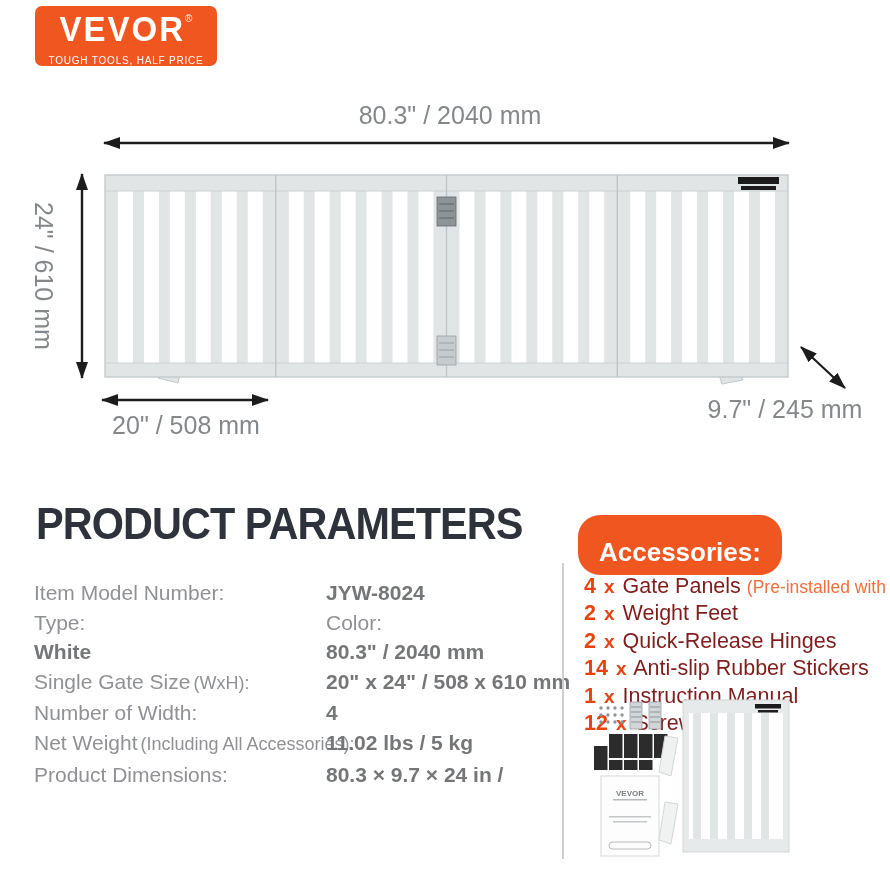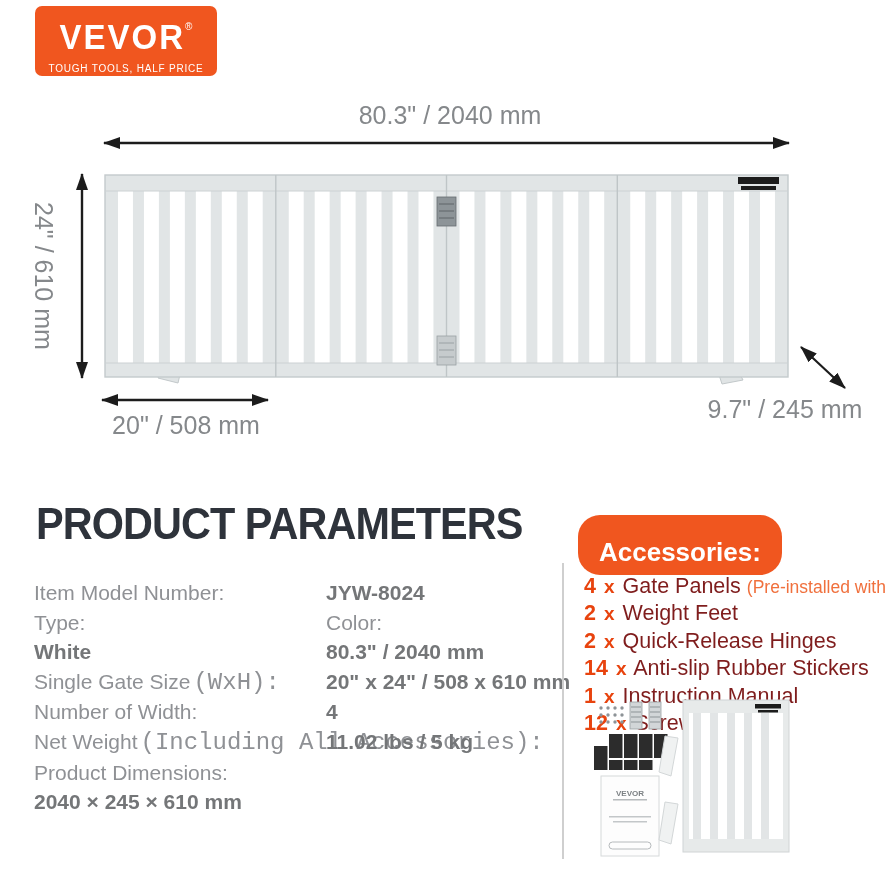--- a/index.html
+++ b/index.html
@@ -1,41 +1,41 @@
 <!DOCTYPE html>
 <html><head>
 <meta charset="utf-8">
 <style>
   * { margin:0; padding:0; box-sizing:border-box; }
   html,body { background:#ffffff; }
   body { font-family:"Liberation Sans", sans-serif; }
   .page { position:relative; width:890px; height:890px; background:#fff; overflow:hidden; }
 
   
-  .logo { position:absolute; left:35px; top:6px; width:182px; height:70px;
-          background:#f0561f; border-radius:7px; color:#fff; text-align:center; padding-top:16px; }
+  .logo { position:absolute; left:35px; top:6px; width:182px; height:60px;
+          background:#f0561f; border-radius:7px; color:#fff; text-align:center; padding-top:8px; }
   .logo .brand { font-size:33px; font-weight:bold; letter-spacing:2px; line-height:30px; display:inline-block; transform:scaleY(1.05); }
   .logo .reg { font-size:10px; vertical-align:top; position:relative; top:-1px; }
   .logo .tagline { font-size:10px; font-weight:normal; letter-spacing:0.8px; margin-top:11px; }
 
   
   .diagram-label { position:absolute; color:#85888b; font-size:25px; }
   .dim-width  { left:250px; top:101px; width:400px; text-align:center; }
   .dim-height { left:27px; top:172px; height:208px; writing-mode:vertical-rl; text-align:center; line-height:34px; }
   .dim-panel  { left:98px;  top:411px; width:176px; text-align:center; }
   .dim-depth  { left:700px; top:395px; width:170px; text-align:center; }
   svg.diagram { position:absolute; left:0; top:90px; }
 
   
   .pp-title { position:absolute; left:36px; top:498px; font-size:45px; font-weight:bold;
               color:#2e333b; letter-spacing:-1px; transform:scaleX(0.92); transform-origin:left; white-space:nowrap; }
   .params { position:absolute; left:34px; top:578px; width:522px;
             display:grid; grid-template-columns:292px auto; font-size:21px; line-height:29.6px; }
   .plabel { color:#8f9195; white-space:nowrap; }
-  .plabel .note { font-size:24px; margin-left:3px;font-family:Liberation Mono, monospace; }
+  .plabel .note { font-size:18px; margin-left:3px; }
   .pvalue { color:#747678; font-weight:bold; white-space:nowrap; }
 
   .vdivider { position:absolute; left:562px; top:563px; width:1.5px; height:296px; background:#cfcfcf; }
 
   
   .acc-badge { position:absolute; left:578px; top:515px; background:#f0561f; color:#fff;
                font-size:26px; font-weight:bold; padding:22px 21px 7px 21px; border-radius:22px; }
   .acc-list { position:absolute; left:584px; top:573px; font-size:21.5px; line-height:26.4px; white-space:nowrap; }
   .acc-item .cnt { color:#e8430e; font-weight:bold; }
   .acc-item .mult { color:#e8430e; font-weight:bold; font-size:19px; margin:0 2px; }
@@ -147,23 +147,23 @@
     <div class="plabel"><span>Single Gate Size</span><span class="note">(WxH):</span></div>
     <div class="pvalue">20" x 24" / 508 x 610 mm</div>
 
     <div class="plabel"><span>Number of Width:</span></div>
     <div class="pvalue">4</div>
 
     <div class="plabel"><span>Net Weight</span><span class="note">(Including All Accessories):</span></div>
     <div class="pvalue">11.02 lbs / 5 kg</div>
 
     <div class="plabel"><span>Product Dimensions:</span></div>
+    <div class="pvalue">80.3 × 9.7 × 24 in /</div>
 
     <div class="plabel"></div>
-    <div class="pvalue">2040 × 245 × 610 mm</div>
   </div>
 
   <div class="vdivider"></div>
 
   <div class="acc-badge">Accessories:</div>
   <div class="acc-list">
     <div class="acc-item"><span class="cnt">4</span> <span class="mult">x</span> <span class="nm">Gate Panels</span> <span class="nt">(Pre-installed with Hinges)</span></div>
     <div class="acc-item"><span class="cnt">2</span> <span class="mult">x</span> <span class="nm">Weight Feet</span></div>
     <div class="acc-item"><span class="cnt">2</span> <span class="mult">x</span> <span class="nm">Quick-Release Hinges</span></div>
     <div class="acc-item"><span class="cnt">14</span> <span class="mult">x</span> <span class="nm">Anti-slip Rubber Stickers</span></div>

